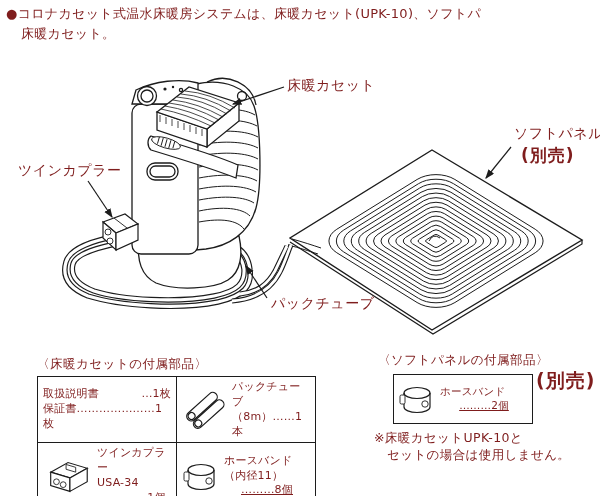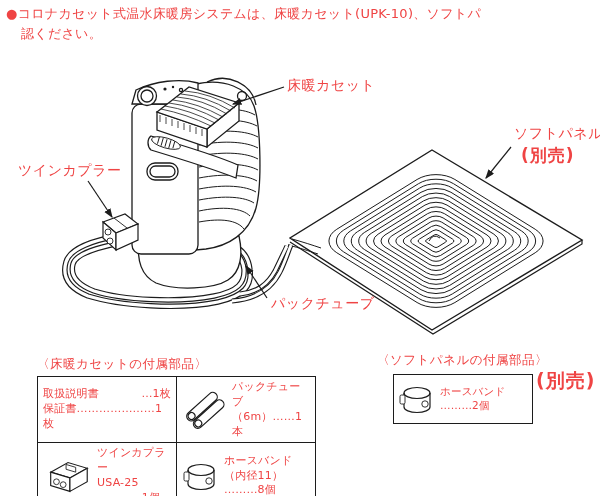--- a/index.html
+++ b/index.html
@@ -1,56 +1,56 @@
 <!DOCTYPE html>
 <html><head>
 <meta charset="utf-8">
 <style>
   html,body{margin:0;padding:0;background:#e8e8e8;}
   #page{
     position:relative;width:600px;height:496px;background:#ffffff;
     font-family:"DejaVu Sans","Liberation Sans",sans-serif;
-    color:#ef4444;overflow:hidden;
+    color:#7f1d1d;overflow:hidden;
   }
   .abs{position:absolute;}
   
   #intro{left:6px;top:4px;width:590px;font-size:13px;line-height:1.5;letter-spacing:.3px;}
   #intro .cont{padding-left:15px;}
   
   .dlabel{font-size:14px;letter-spacing:.5px;white-space:nowrap;}
   .bold-note{font-weight:bold;font-size:17px;letter-spacing:1px;white-space:nowrap;}
   
   .sec-title{font-size:12.5px;letter-spacing:.5px;white-space:nowrap;}
   table.parts{border-collapse:collapse;}
   table.parts td{
     border:1.6px solid #1c1c1c;vertical-align:middle;padding:3px 5px;
     font-size:11px;line-height:1.35;letter-spacing:.2px;
   }
   .cellflex{display:flex;align-items:center;gap:4px;}
   .celltext{flex:1;}
   .docline{display:flex;justify-content:space-between;}
-  .qty-line{text-align:left;}
+  .qty-line{text-align:center;text-decoration:underline;}
   #right-box{
     border:1.8px solid #1c1c1c;width:140px;height:50px;
     display:flex;align-items:center;gap:4px;padding:1px 4px;box-sizing:border-box;
     font-size:10.5px;line-height:1.3;letter-spacing:.2px;
   }
   #right-note{font-size:12.5px;line-height:1.35;letter-spacing:.4px;}
   #right-note .cont{padding-left:13px;}
   #besturi2{font-weight:bold;font-size:19px;letter-spacing:1px;white-space:nowrap;}
   svg{display:block;}
 </style>
 </head>
 <body>
 
 <div id="page">
 
   <div class="abs" id="intro">
     <div>●コロナカセット式温水床暖房システムは、床暖カセット(UPK-10)、ソフトパ</div>
-    <div class="cont">認ください。</div>
+    <div class="cont">床暖カセット。</div>
   </div>
 
   <svg class="abs" style="left:0;top:58px;" width="600" height="292" viewBox="0 58 600 292">
     <defs>
       <marker id="ah" markerWidth="9" markerHeight="8" refX="7" refY="3" orient="auto">
         <path d="M0,0 L8,3 L0,6 Z" fill="#1c1c1c"></path>
       </marker>
     </defs>
 
     <g>
@@ -196,41 +196,41 @@
           <svg width="46" height="42" viewBox="0 0 46 42">
             <g transform="rotate(-42 23 21)" stroke="#1c1c1c" stroke-width="1.2" fill="#ffffff">
               <rect x="4" y="12" width="38" height="9" rx="4.5"></rect>
               <rect x="4" y="22" width="38" height="9" rx="4.5"></rect>
               <circle cx="9" cy="16.5" r="3.4"></circle>
               <circle cx="9" cy="26.5" r="3.4"></circle>
             </g>
           </svg>
           <div class="celltext">
             <div>パックチューブ</div>
-            <div>（6m）……1本</div>
+            <div>（8m）……1本</div>
           </div>
         </div>
       </td>
     </tr>
     <tr>
       <td style="height:46px;">
         <div class="cellflex">
           <svg width="50" height="40" viewBox="0 0 52 40">
             <g stroke="#1c1c1c" stroke-width="1.2" fill="#ffffff">
               <path d="M 8,16 L 26,6 L 46,12 L 28,22 Z"></path>
               <path d="M 8,16 L 28,22 L 28,36 L 8,30 Z"></path>
               <path d="M 28,22 L 46,12 L 46,26 L 28,36 Z"></path>
               <path d="M 24,8 L 34,11 L 34,16 L 24,13 Z" stroke-width="0.9"></path>
               <circle cx="14" cy="26" r="3" stroke-width="0.9"></circle>
               <circle cx="21" cy="29" r="3" stroke-width="0.9"></circle>
             </g>
           </svg>
           <div class="celltext">
             <div>ツインカプラー</div>
-            <div>USA-25</div>
+            <div>USA-34</div>
             <div class="qty-line">…………1個</div>
           </div>
         </div>
       </td>
       <td>
         <div class="cellflex">
           <svg width="38" height="38" viewBox="0 0 38 38">
             <g stroke="#1c1c1c" stroke-width="1.2" fill="#ffffff">
               <path d="M 6,13 A 13 5.5 0 0 1 32,13 L 32,27 A 13 5.5 0 0 1 6,27 Z"></path>
               <path d="M 6,13 A 13 5.5 0 0 0 32,13" fill="none"></path>
@@ -242,33 +242,37 @@
             <div>ホースバンド</div>
             <div>（内径11）</div>
             <div class="qty-line">………8個</div>
           </div>
         </div>
       </td>
     </tr>
   </tbody>
     </table>
 
-  <div class="abs sec-title" style="left:368px;top:352px;width:180px;text-align:right;">〈ソフトパネルの付属部品〉</div>
+  <div class="abs sec-title" style="left:378px;top:352px;width:180px;text-align:left;">〈ソフトパネルの付属部品〉</div>
 
   <div class="abs" id="right-box" style="left:393px;top:374px;">
     <svg width="38" height="40" viewBox="0 0 38 40">
       <g stroke="#1c1c1c" stroke-width="1.2" fill="#ffffff">
         <path d="M 6,14 A 13 5.5 0 0 1 32,14 L 32,28 A 13 5.5 0 0 1 6,28 Z"></path>
         <path d="M 6,14 A 13 5.5 0 0 0 32,14" fill="none"></path>
         <rect x="2" y="16" width="5" height="9" rx="1.5" stroke-width="0.9"></rect>
         <circle cx="27" cy="25" r="3.2" stroke-width="0.9"></circle>
       </g>
     </svg>
     <div class="celltext">
       <div>ホースバンド</div>
       <div class="qty-line">………2個</div>
     </div>
   </div>
 
   <div class="abs" id="besturi2" style="left:536px;top:368px;">(別売)</div>
 
+  <div class="abs" id="right-note" style="left:374px;top:430px;width:220px;">
+    <div>※床暖カセットUPK-10と</div>
+    <div class="cont">セットの場合は使用しません。</div>
+  </div>
 
 </div>
 
 </body></html>

